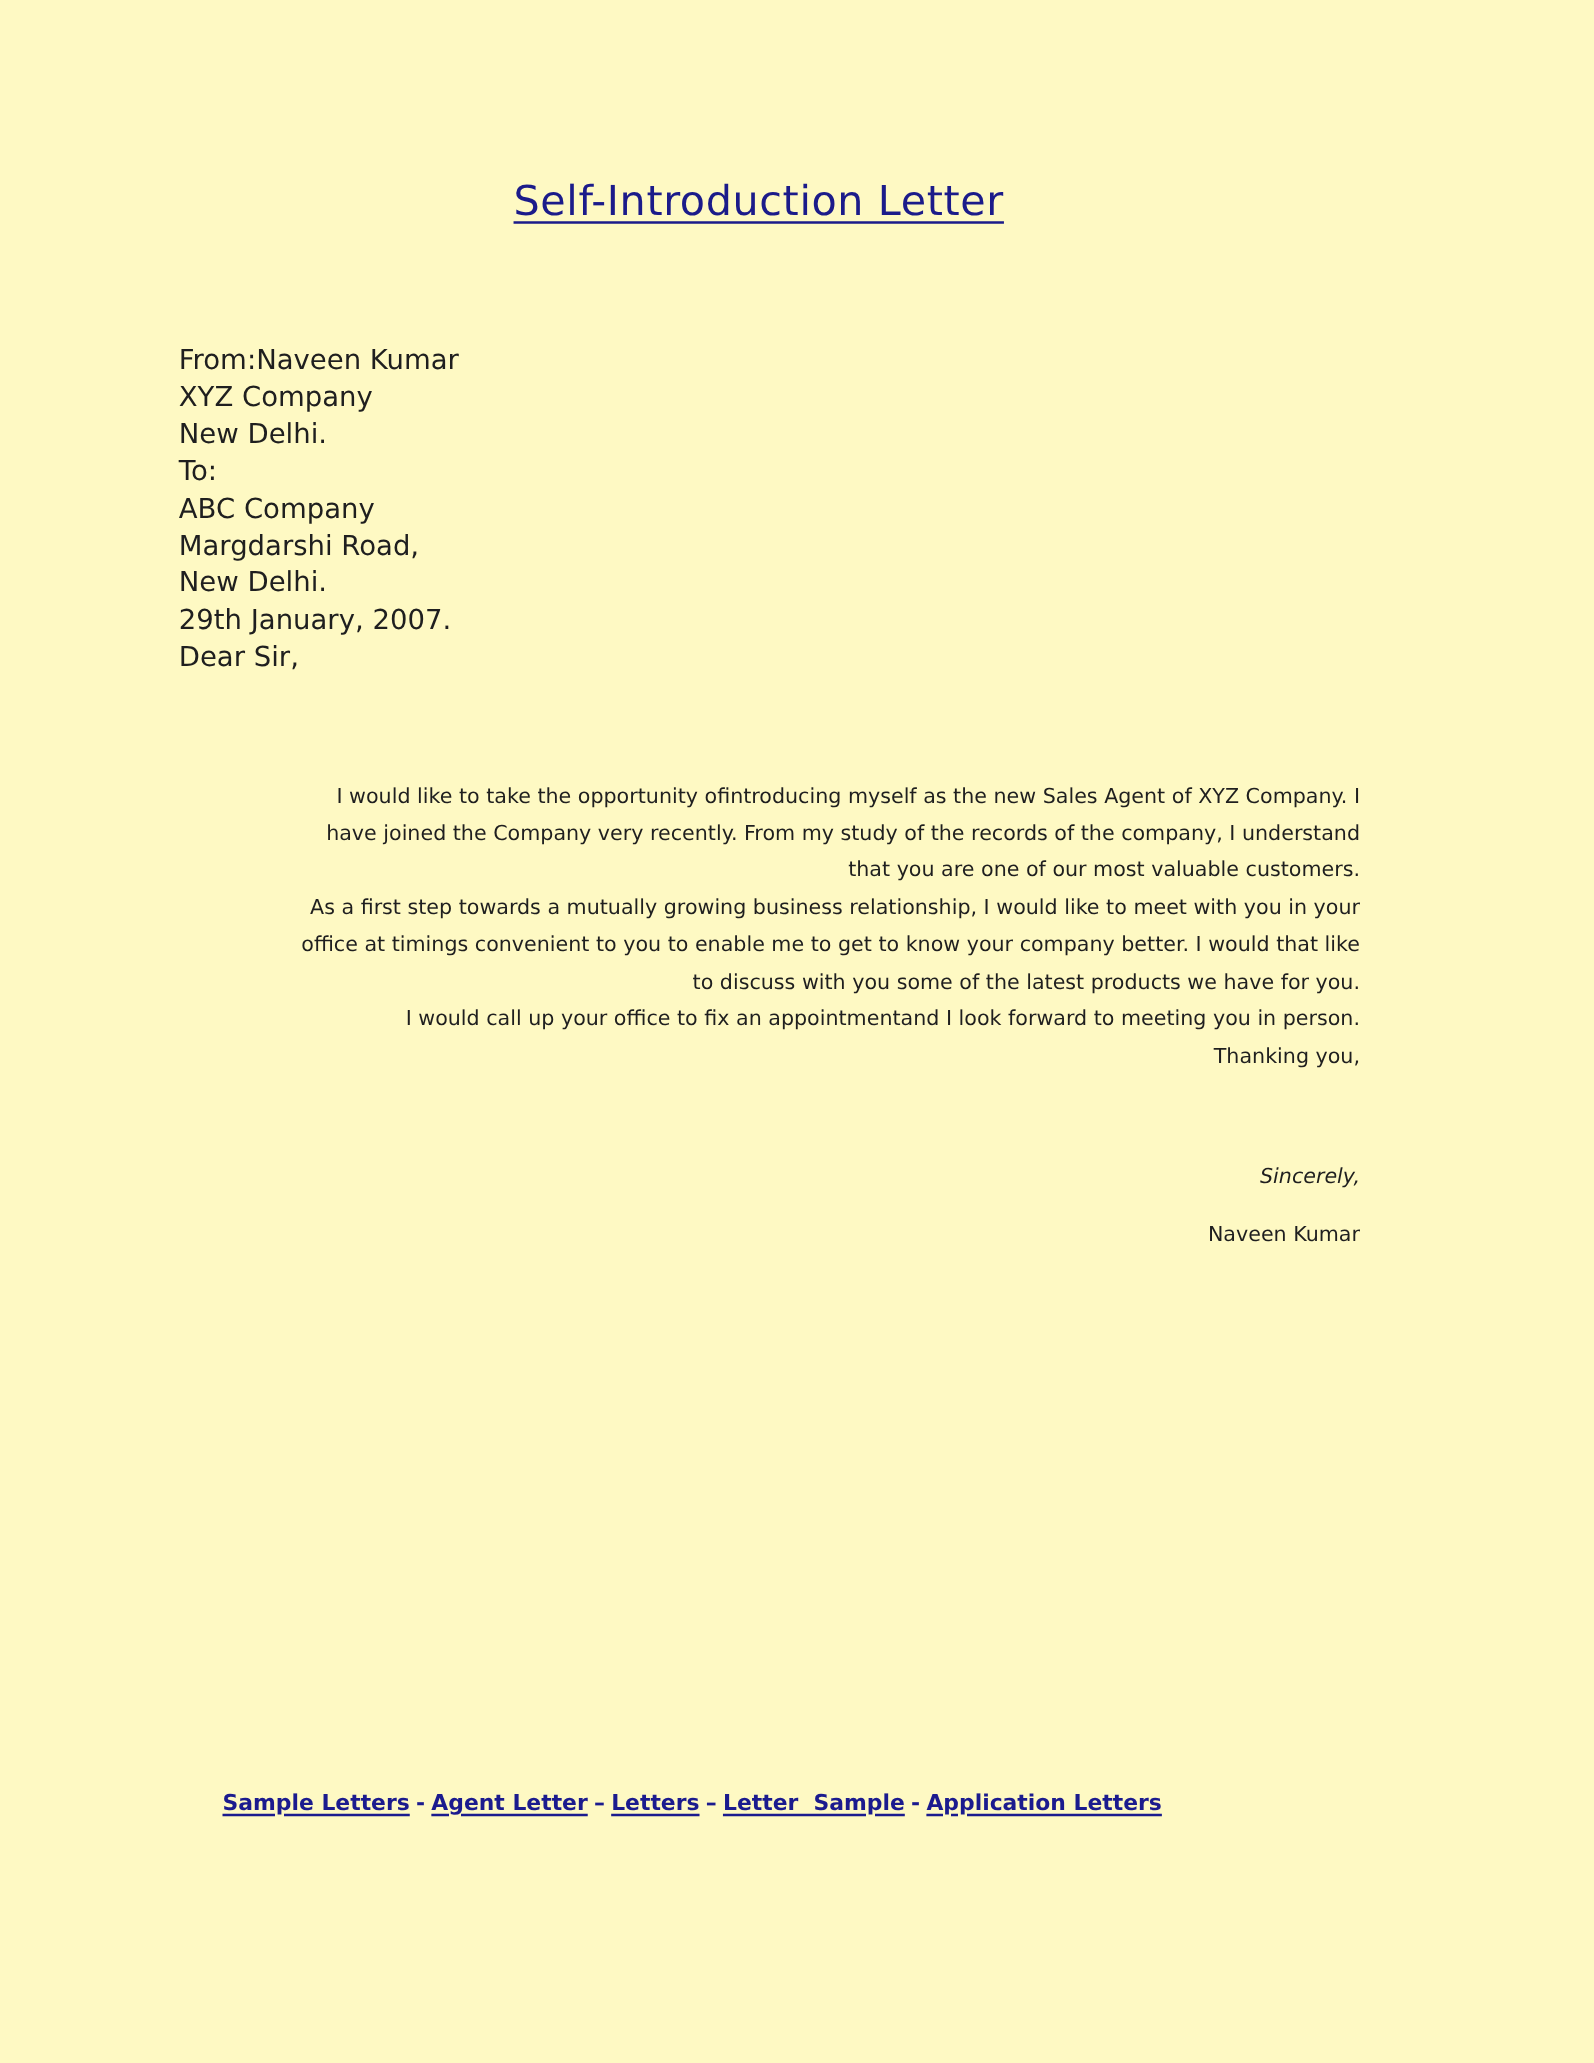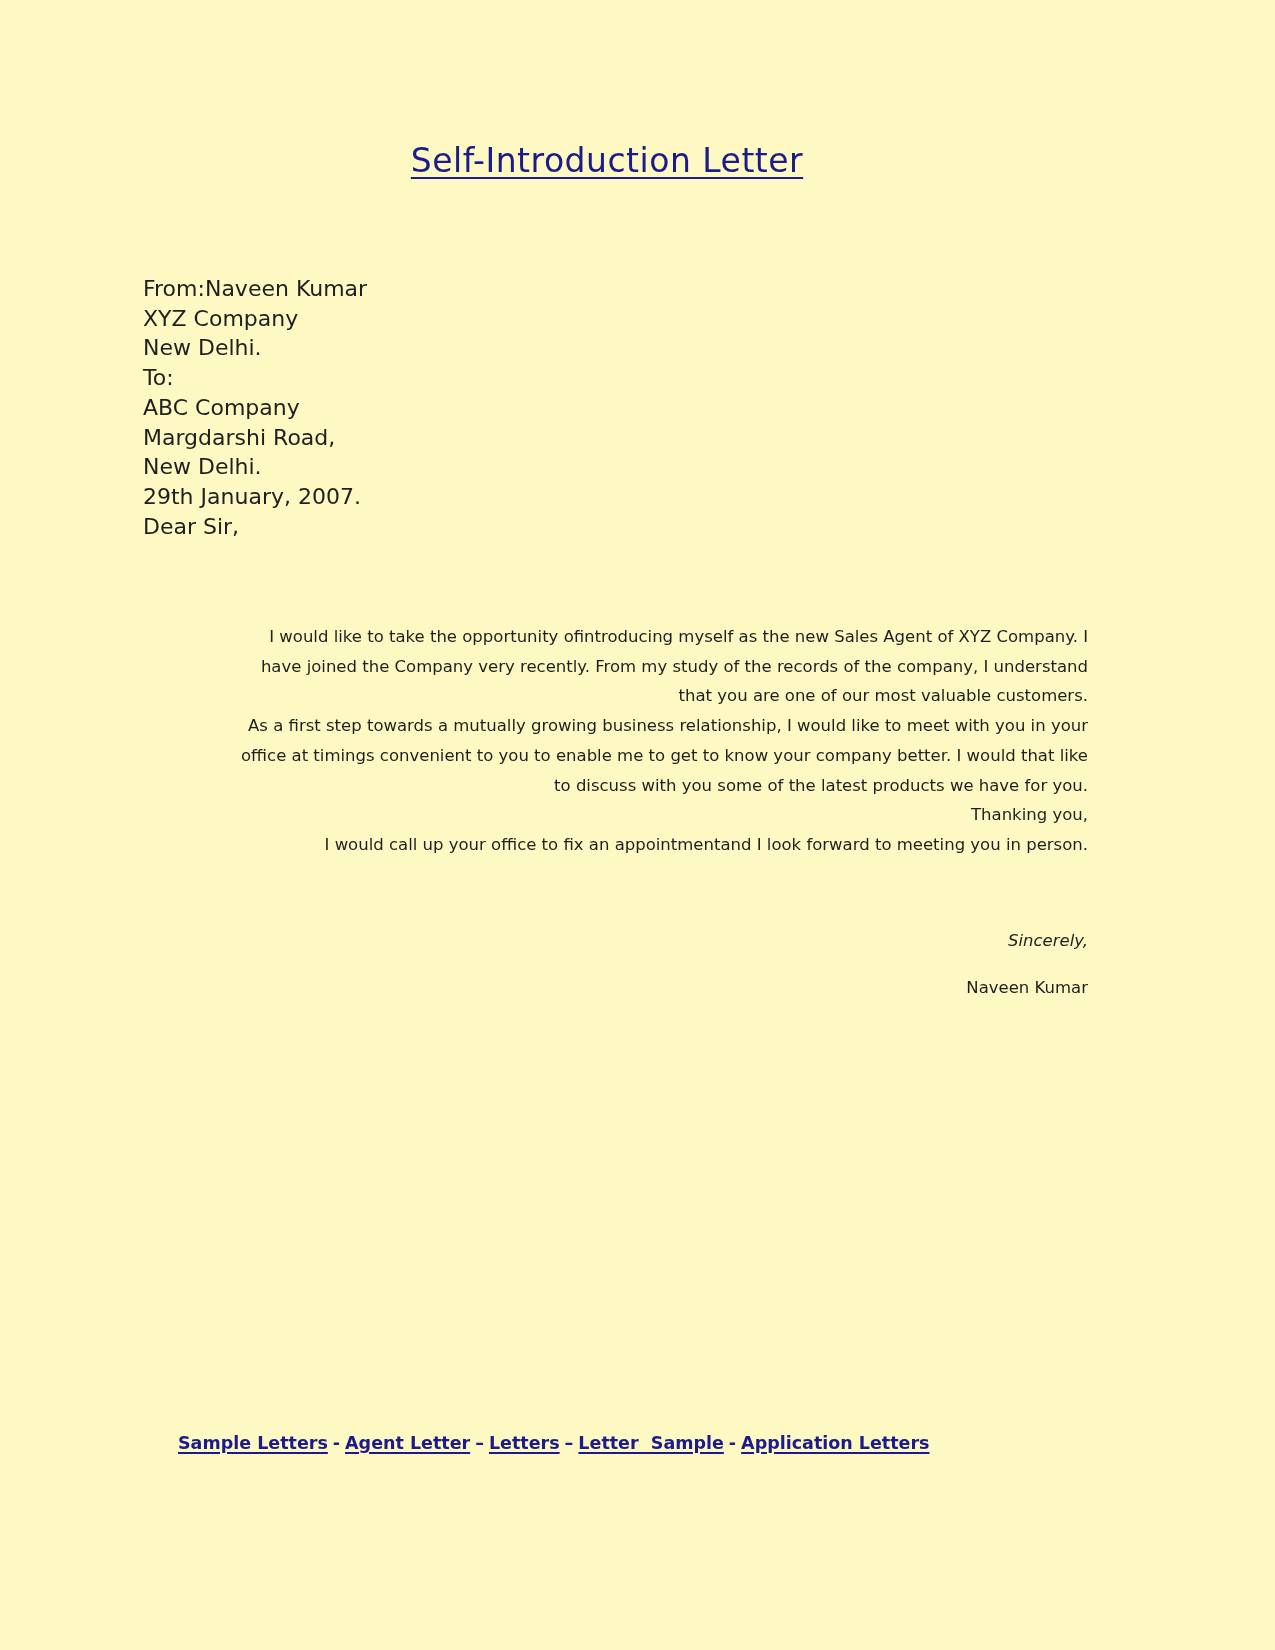--- a/index.html
+++ b/index.html
@@ -97,22 +97,22 @@
     <div class="line">Dear Sir,</div>
   </div>
 
   <div class="body-block">
     <div class="line">I would like to take the opportunity ofintroducing myself as the new Sales Agent of XYZ Company. I</div>
     <div class="line">have joined the Company very recently. From my study of the records of the company, I understand</div>
     <div class="line">that you are one of our most valuable customers.</div>
     <div class="line">As a first step towards a mutually growing business relationship, I would like to meet with you in your</div>
     <div class="line">office at timings convenient to you to enable me to get to know your company better. I would that like</div>
     <div class="line">to discuss with you some of the latest products we have for you.</div>
+    <div class="line">I would call up your office to fix an appointmentand I look forward to meeting you in person.</div>
     <div class="line">Thanking you,</div>
-    <div class="line">I would call up your office to fix an appointmentand I look forward to meeting you in person.</div>
     <div class="line closing">Sincerely,</div>
     <div class="line signature">Naveen Kumar</div>
   </div>
 
   <div class="footer">
     <div class="fline">
       <a class="flink">Sample Letters</a><span class="sep">-</span><a class="flink">Agent Letter</a><span class="sep">–</span><a class="flink">Letters</a><span class="sep">–</span><a class="flink">Letter  Sample</a><span class="sep">-</span><a class="flink">Application Letters</a>
     </div>
   </div>
 

